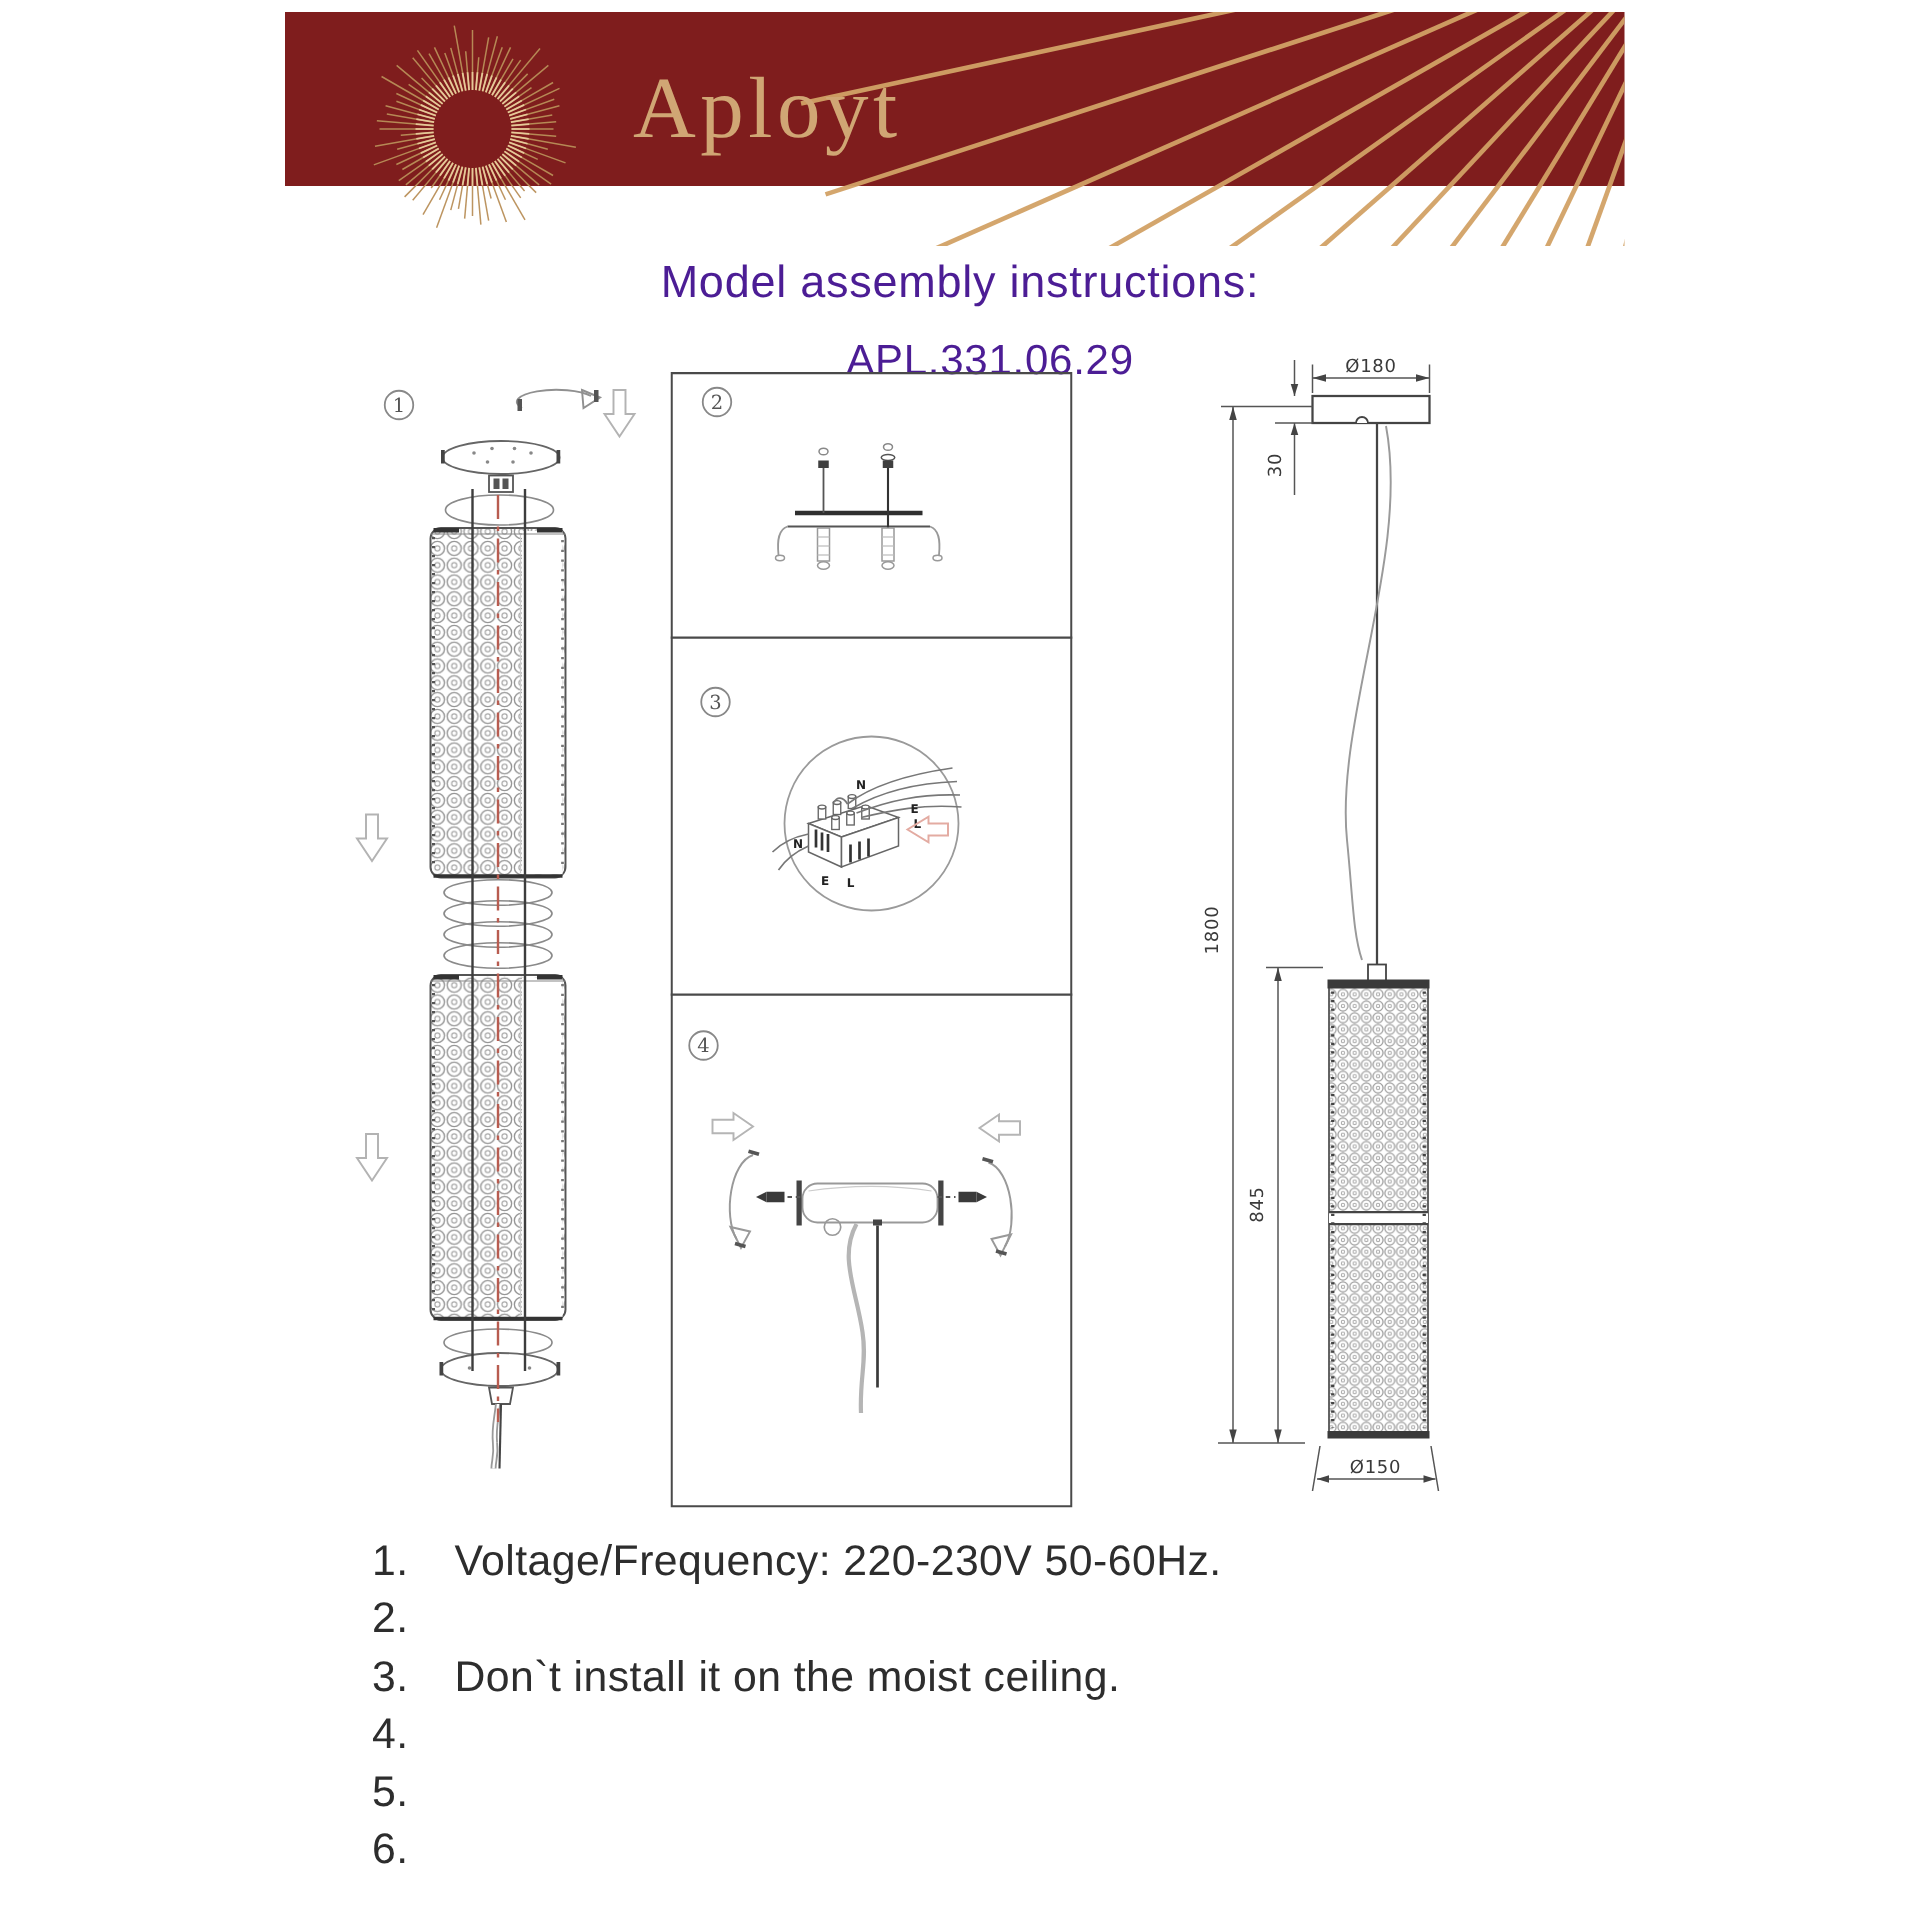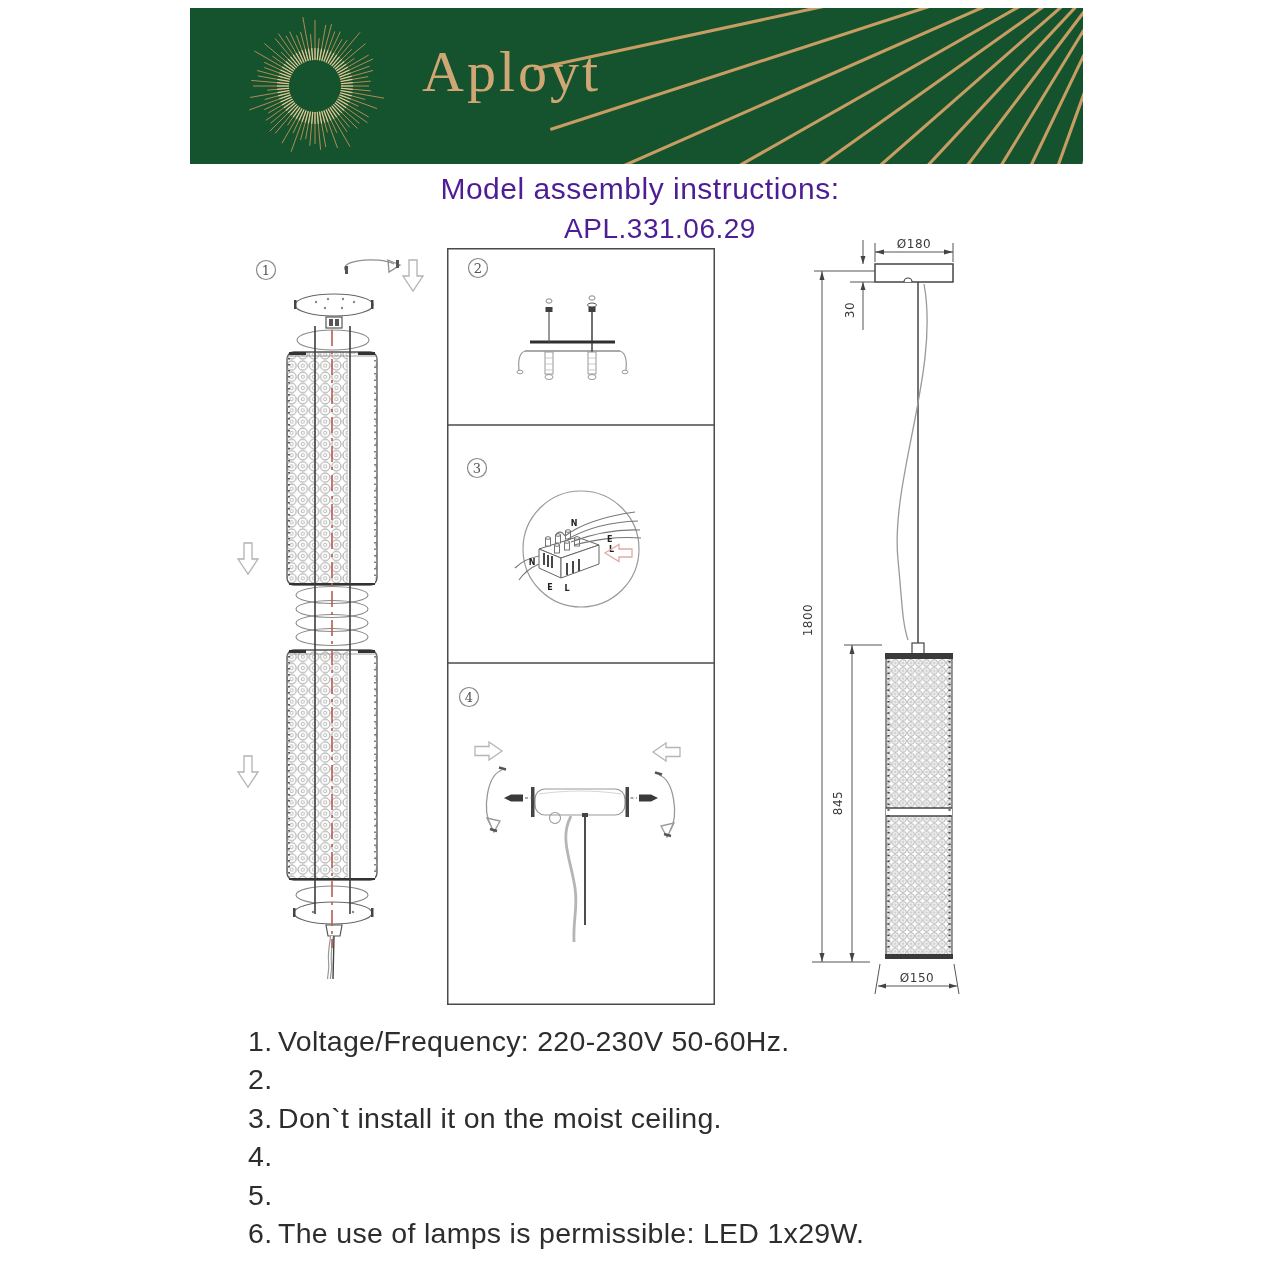--- a/index.html
+++ b/index.html
@@ -4,46 +4,46 @@
 <style>
   html,body{margin:0;padding:0;}
   body{
     width:1280px;height:1280px;position:relative;background:#ffffff;
     font-family:"Liberation Sans", sans-serif;overflow:hidden;
   }
   svg{overflow:hidden;display:block;}
   .abs{position:absolute;}
 
   
-  .banner{left:190px;top:8px;width:893px;height:156px;background:#14532d;}
+  .banner{left:190px;top:8px;width:893px;height:116px;background:#7f1d1d;}
   .banner svg{position:absolute;left:0;top:0;}
   .brand{
     position:absolute;left:232px;top:30px;
     font-family:"Liberation Serif", serif;
     font-size:58px;font-weight:400;letter-spacing:3px;color:#d0a674;
   }
 
   
   .title-block{left:0;top:172px;width:100%;text-align:center;color:#4c1d95;}
   .title-line{font-size:30px;letter-spacing:0.5px;}
-  .model-line{font-size:28px;letter-spacing:0.5px;margin-top:7px;padding-left:40px;}
+  .model-line{font-size:28px;letter-spacing:0.5px;margin-top:18px;padding-left:40px;}
 
   
   .p1{left:230px;top:248px;}
   .pmid{left:447px;top:248px;}
   .pright{left:790px;top:230px;}
   .dim{font-family:"DejaVu Sans", sans-serif;font-size:12px;fill:#3a3a3a;letter-spacing:0.5px;}
   .stepnum{font-family:"DejaVu Serif", serif;font-size:13px;fill:#555;}
   .wlabel{font-family:"DejaVu Sans", sans-serif;font-size:8px;font-weight:bold;fill:#222;}
 
   
   .instructions{left:248px;top:1022px;color:#2d2d2d;}
   .instr-row{display:flex;height:38.5px;align-items:center;font-size:28.5px;letter-spacing:0.3px;}
   .instr-row .num{width:30px;flex:none;}
-  .instr-row .txt{white-space:nowrap;}
+  .instr-row .txt{margin-left:25px;white-space:nowrap;}
 </style>
 </head>
 <body>
 
 <div class="abs banner">
   <svg width="893" height="156" viewBox="0 0 893 156">
     <g id="sunburst">
         <line x1="151" y1="78" x2="179" y2="78" stroke="#b98f58" stroke-width="1" opacity="0.95"></line>
         <line x1="151" y1="78" x2="163" y2="78" stroke="#ecd0a0" stroke-width="1.2" opacity="0.9"></line>
         <line x1="150.90106215038537" y1="80.26604931143912" x2="180.78690309313777" y2="82.88072159386886" stroke="#b98f58" stroke-width="1" opacity="0.95"></line>
@@ -531,15 +531,14 @@
     <span class="txt">Don`t install it on the moist ceiling.</span>
   </div>
   <div class="instr-row">
     <span class="num">4.</span>
   </div>
   <div class="instr-row">
     <span class="num">5.</span>
   </div>
   <div class="instr-row">
     <span class="num">6.</span>
-    <span class="txt">The use of lamps is permissible: LED 1x29W.</span>
   </div>
 </div>
 
 </body></html>

